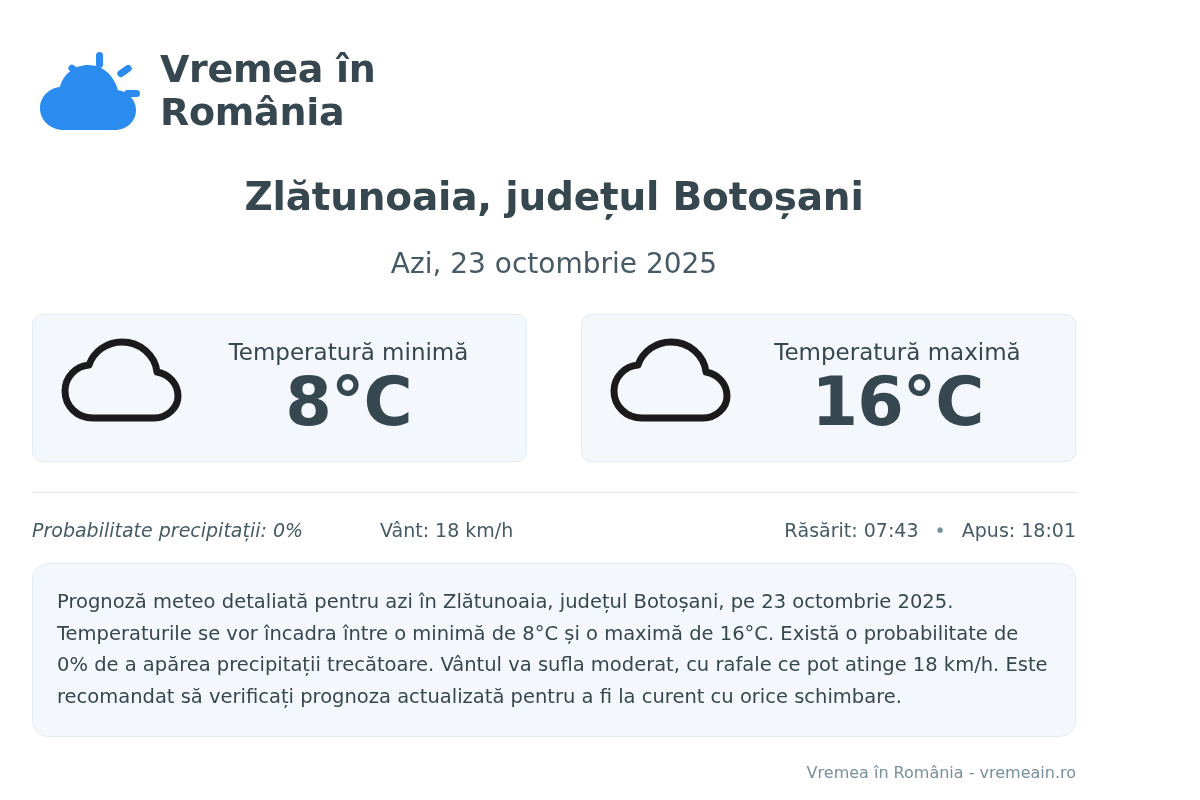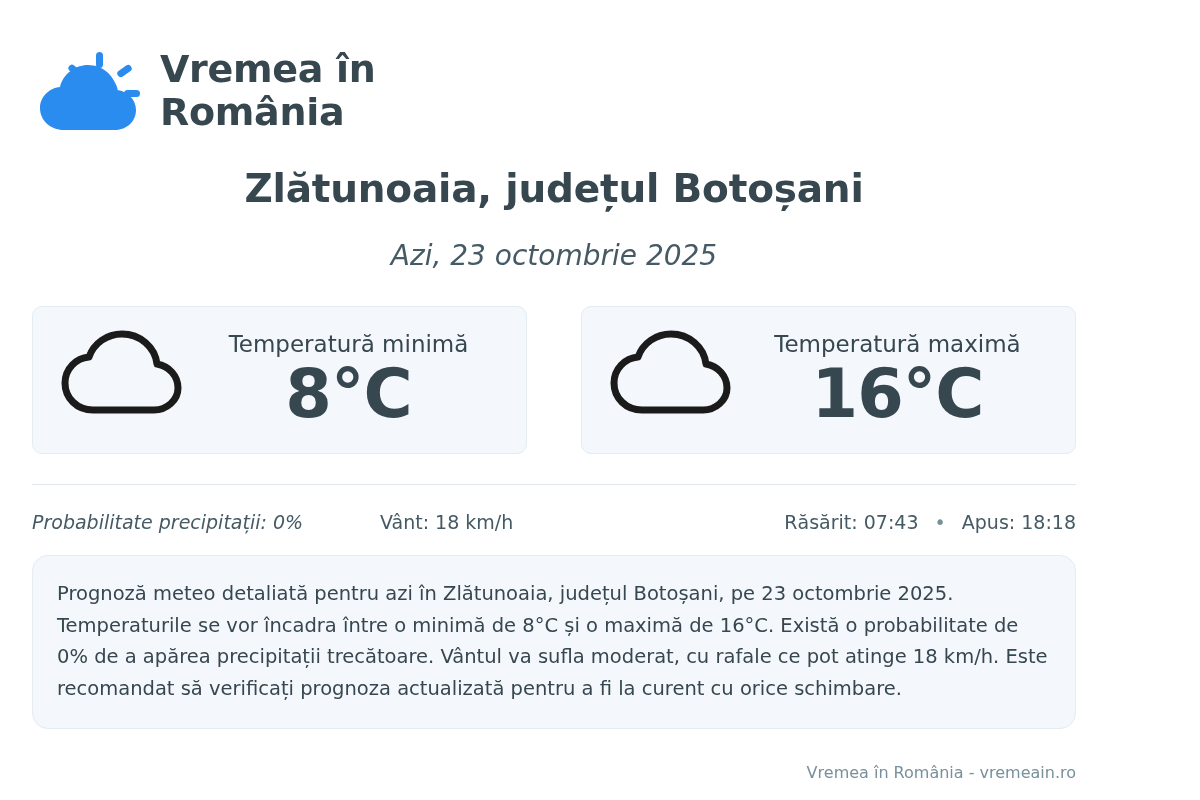--- a/index.html
+++ b/index.html
@@ -37,30 +37,29 @@
     letter-spacing: -0.3px;
     max-width: 300px;
   }
 
   
   .location-title {
     text-align: center;
     font-size: 39px;
     font-weight: bold;
     color: #37474f;
-    margin-top: 32px;
+    margin-top: 40px;
     letter-spacing: -0.2px;
   }
   .date-subtitle {
     text-align: center;
     font-size: 28px;
     color: #455a64;
     margin-top: 28px;
     font-weight: normal;
-    font-style: italic;
   }
 
   
   .temp-cards {
     display: flex;
     gap: 54px;
     margin-top: 34px;
   }
   .temp-card {
     flex: 1 1 0;
@@ -181,21 +180,21 @@
     </div>
 
   </div>
 
   <div class="stats-row">
     <div class="stat-left">Probabilitate precipitații: 0%</div>
     <div class="stat-center">Vânt: 18 km/h</div>
     <div class="stat-right">
       <span>Răsărit: 07:43</span>
       <span class="stat-sep">•</span>
-      <span>Apus: 18:18</span>
+      <span>Apus: 18:01</span>
     </div>
   </div>
 
   <div class="description">Prognoză meteo detaliată pentru azi în Zlătunoaia, județul Botoșani, pe 23 octombrie 2025. Temperaturile se vor încadra între o minimă de 8°C și o maximă de 16°C. Există o probabilitate de 0% de a apărea precipitații trecătoare. Vântul va sufla moderat, cu rafale ce pot atinge 18 km/h. Este recomandat să verificați prognoza actualizată pentru a fi la curent cu orice schimbare.</div>
 
   <div class="footer">Vremea în România - vremeain.ro</div>
 
 </div>
 
 </body></html>

